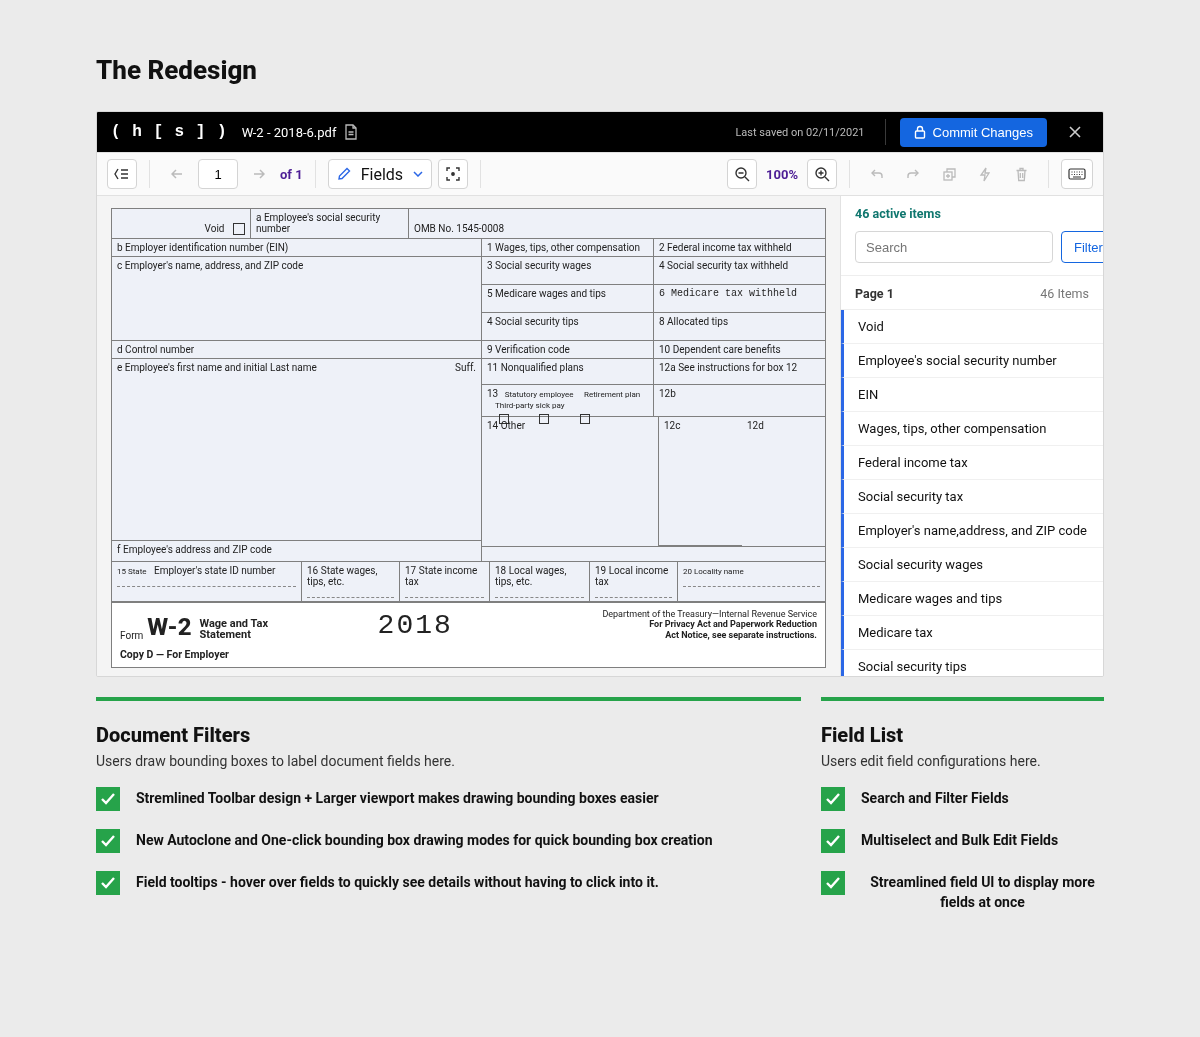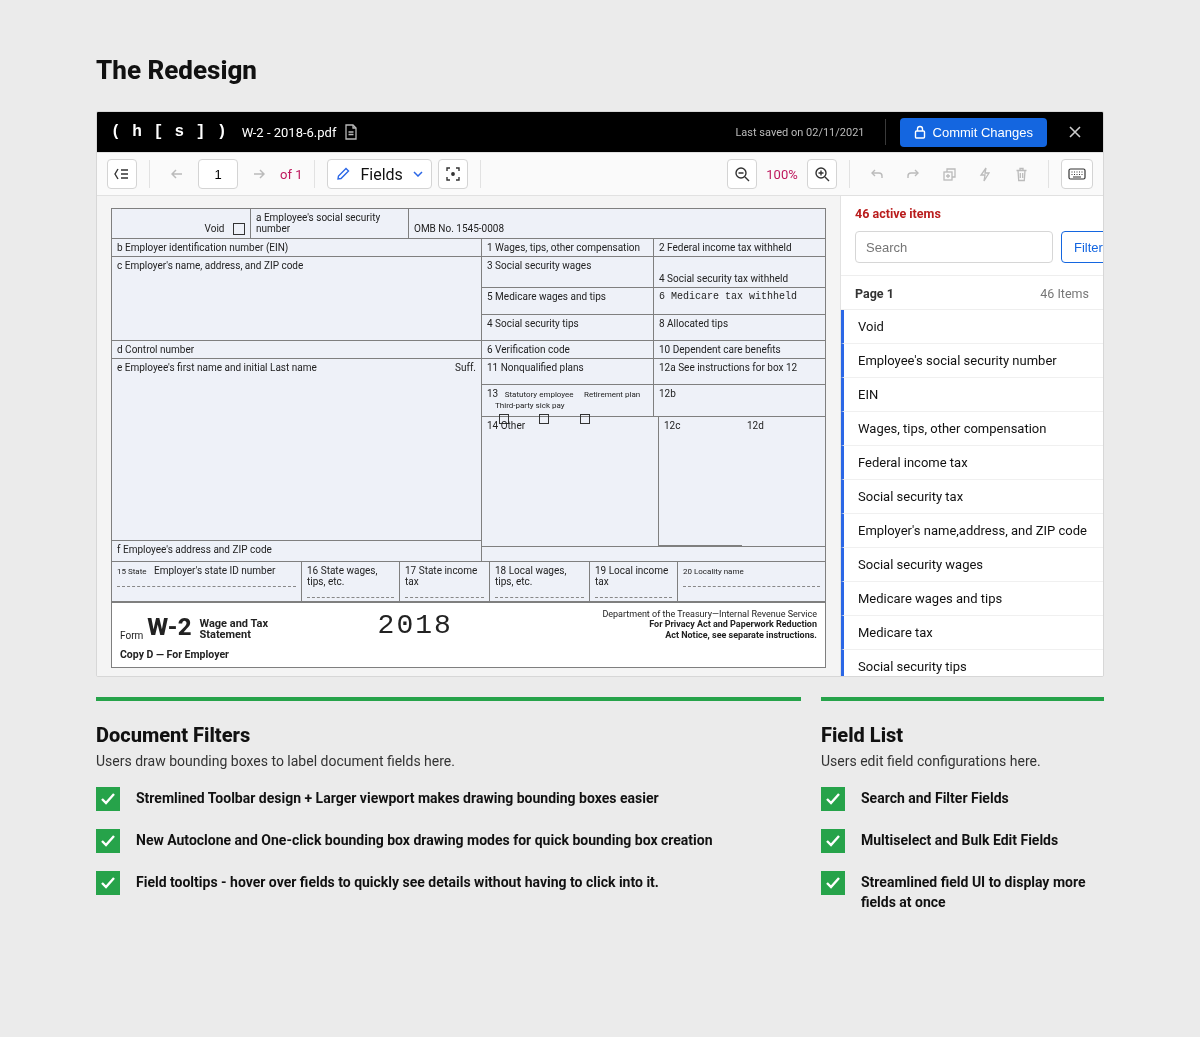--- a/index.html
+++ b/index.html
@@ -85,21 +85,21 @@
     padding: 0 6px;
   }
   .tb-btn.ghost { background: transparent; border-color: transparent; }
   .tb-btn.ghost.disabled { color: #bbb; cursor: default; }
   .tb-input {
     height: 30px; width: 40px;
     border: 1px solid #d4d4d4; border-radius: 4px;
     text-align: center; font-size: 13px;
   }
   .tb-sep { width: 1px; height: 28px; background: #e2e2e2; margin: 0 6px; }
-  .tb-label { font-size: 13px; color: #be185d; }
+  .tb-label { font-size: 13px; color: #4c1d95; font-weight: bold; }
   .dropdown {
     height: 30px;
     border: 1px solid #d4d4d4;
     border-radius: 4px;
     background: #fff;
     display: flex; align-items: center;
     padding: 0 8px; gap: 10px;
     cursor: pointer;
     min-width: 104px;
     font-size: 16px;
@@ -156,21 +156,21 @@
 
   
   .panel {
     width: 263px;
     background: #fff;
     border-left: 1px solid #e2e2e2;
     display: flex;
     flex-direction: column;
     overflow: hidden;
   }
-  .panel-head { padding: 10px 14px 6px; font-size: 12.5px; font-weight: 700; color:#b91c1c; }
+  .panel-head { padding: 10px 14px 6px; font-size: 12.5px; font-weight: 700; color:#0f766e; }
   .panel-search { display:flex; gap:8px; padding: 4px 14px 12px; border-bottom: 1px solid #eee; }
   .panel-search input {
     flex:1; height: 32px; border:1px solid #d6d6d6; border-radius:4px;
     padding: 0 10px; font-size: 13px;
   }
   .panel-search .filters {
     height: 32px; padding: 0 12px;
     border: 1px solid #1466e0;
     background: #fff; color:#1466e0;
     border-radius:4px; font-size:13px; cursor:pointer;
@@ -203,21 +203,21 @@
   .ann-rule { height: 4px; background: #26a34a; margin-bottom: 22px; }
   .ann-title { font-size: 20px; font-weight: 800; margin-bottom: 6px; }
   .ann-sub { font-size: 14px; color: #333; margin-bottom: 18px; }
   .ann-item { display: flex; gap: 16px; margin-bottom: 18px; align-items:flex-start; }
   .ann-check {
     width: 24px; height: 24px;
     background: #26a34a;
     display:flex; align-items:center; justify-content:center;
     flex-shrink: 0;
   }
-  .ann-text { font-size: 14px; font-weight: 700; line-height: 1.4; padding-top: 2px; }
+  .ann-text { font-size: 14px; font-weight: 700; line-height: 1.4; padding-top: 2px; text-align: center; }
 </style>
 </head>
 <body>
 
 <div class="page">
   <h1 class="page-title">The Redesign</h1>
 
   <div class="app">
 
     <div class="titlebar">
@@ -359,36 +359,36 @@
             <div class="cell" style="flex:0 0 370px;"><span>b   Employer identification number (EIN)</span></div>
             <div class="cell" style="flex:1;"><span>1   Wages, tips, other compensation</span></div>
             <div class="cell" style="flex:1;"><span>2   Federal income tax withheld</span></div>
           </div>
 
           <div class="row" style="height:84px;">
             <div class="cell" style="flex:0 0 370px;"><span>c   Employer's name, address, and ZIP code</span></div>
             <div style="flex:1; display:flex; flex-direction:column;">
               <div class="row" style="flex:1;">
                 <div class="cell" style="flex:1;"><span>3   Social security wages</span></div>
-                <div class="cell" style="flex:1;margin-top:13px;"><span>4   Social security tax withheld</span></div>
+                <div class="cell" style="flex:1;"><span>4   Social security tax withheld</span></div>
               </div>
               <div class="row" style="flex:1;">
                 <div class="cell" style="flex:1;"><span>5   Medicare wages and tips</span></div>
                 <div class="cell" style="flex:1;font-family:Liberation Mono, monospace;"><span>6   Medicare tax withheld</span></div>
               </div>
               <div class="row" style="flex:1; border-bottom:none;">
                 <div class="cell" style="flex:1;"><span>4   Social security tips</span></div>
                 <div class="cell" style="flex:1;"><span>8   Allocated tips</span></div>
               </div>
             </div>
           </div>
 
           <div class="row">
             <div class="cell" style="flex:0 0 370px;"><span>d   Control number</span></div>
-            <div class="cell" style="flex:1;"><span>6   Verification code</span></div>
+            <div class="cell" style="flex:1;"><span>9   Verification code</span></div>
             <div class="cell" style="flex:1;"><span>10   Dependent care benefits</span></div>
           </div>
 
           <div class="row" style="flex:1;">
             <div class="cell" style="flex:0 0 370px; display:flex; flex-direction:column;">
               <div style="display:flex;">
                 <span style="flex:1;">e   Employee's first name and initial        Last name</span>
                 <span>Suff.</span>
               </div>
               <div style="flex:1;"></div>

